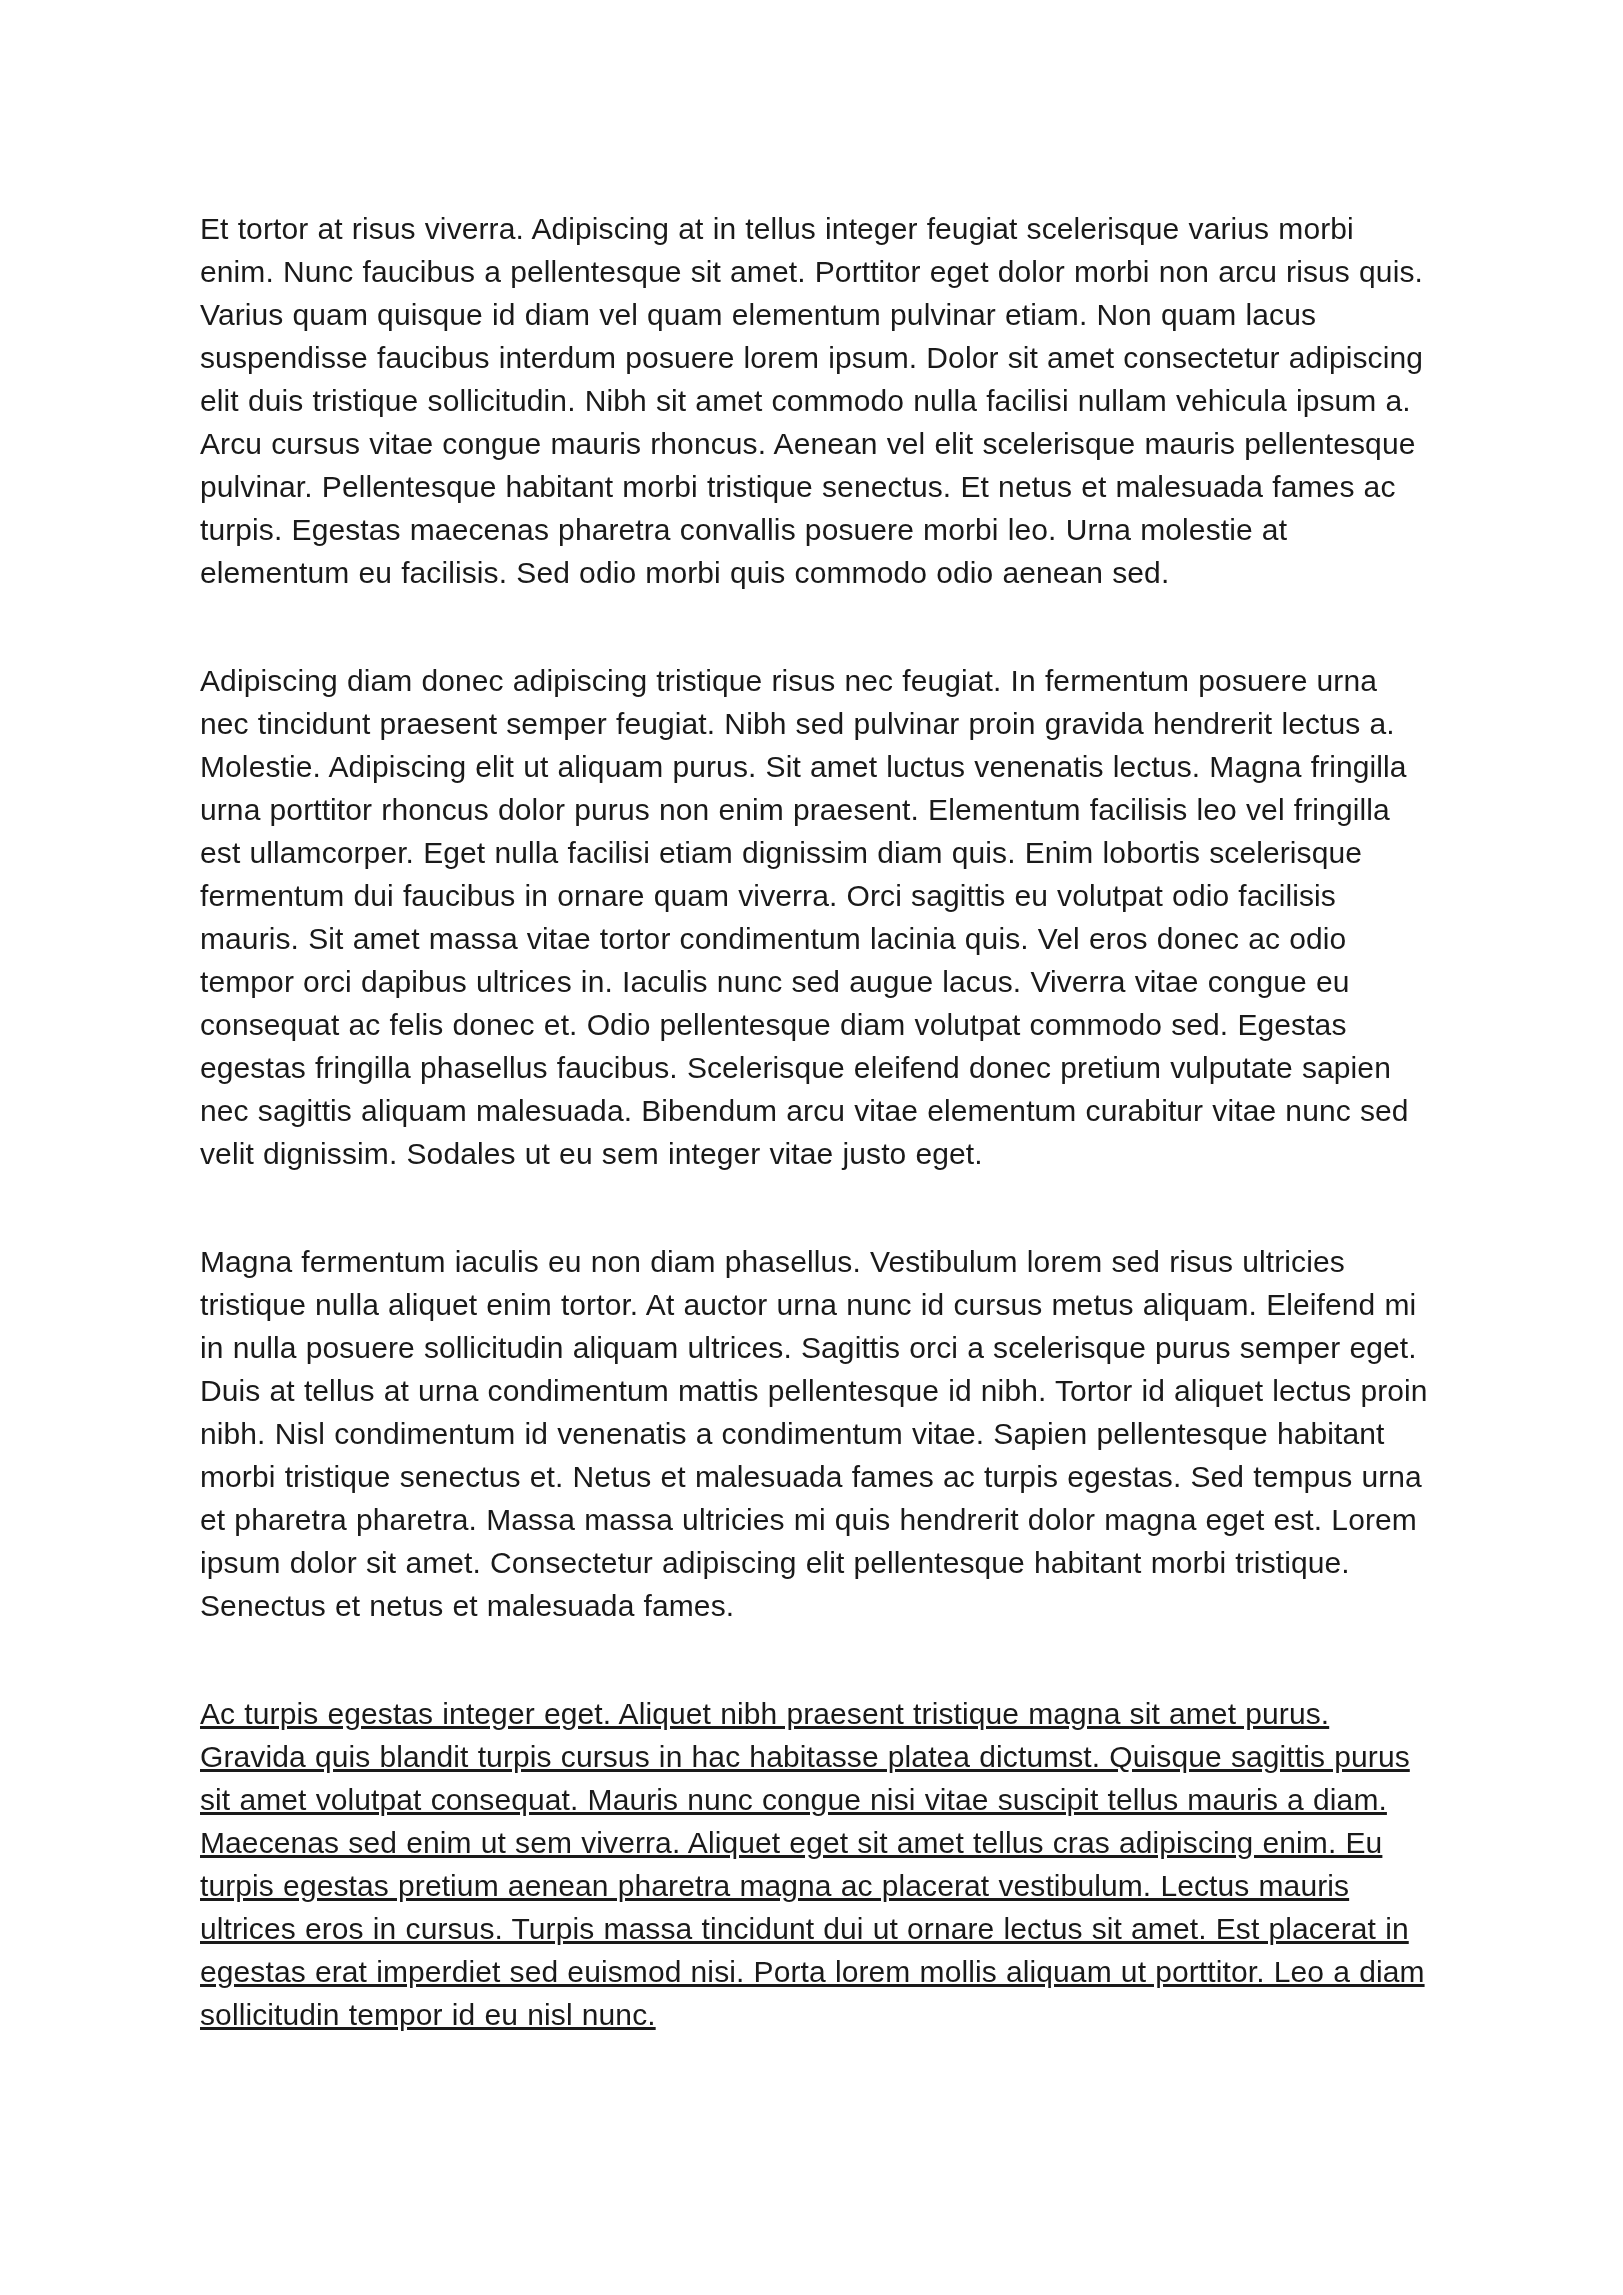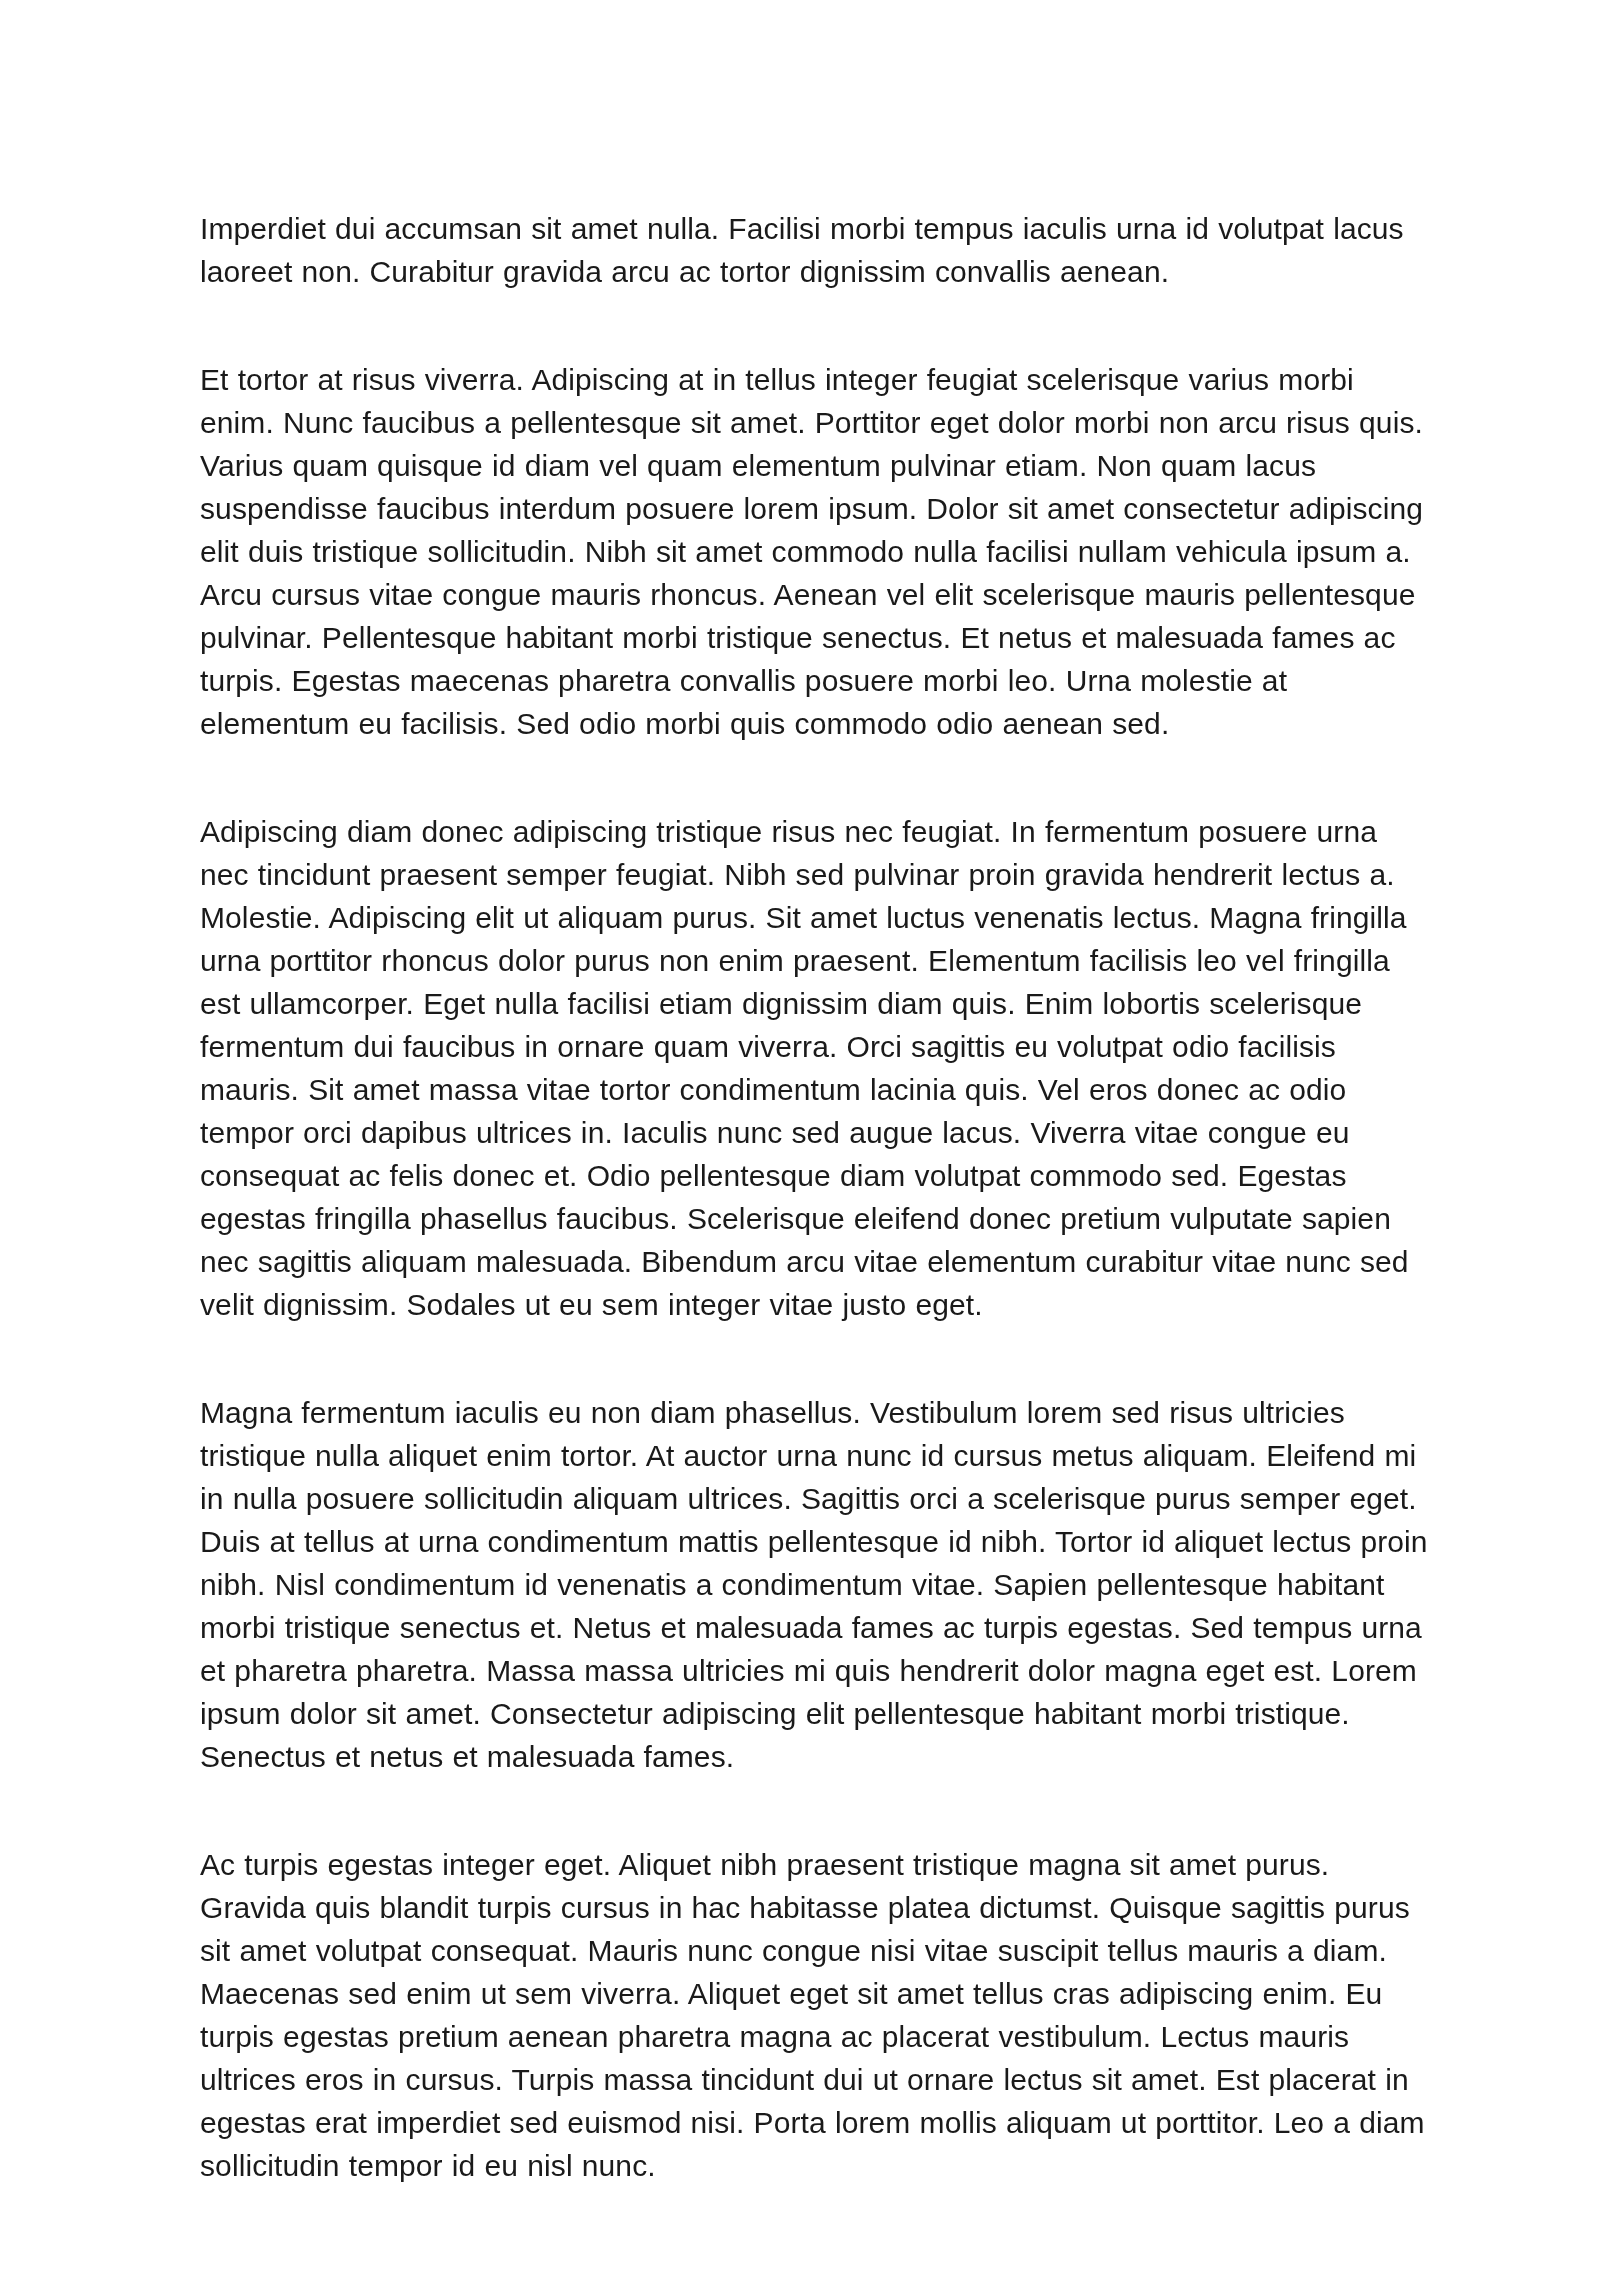--- a/index.html
+++ b/index.html
@@ -25,27 +25,27 @@
     letter-spacing: 0.1px;
     text-align: left;
   }
   .doc-body p {
     margin: 0 0 65px 0;
     padding: 0;
     word-spacing: 0.7px;
   }
   .doc-body p:last-child {
     margin-bottom: 0;
+    text-decoration: underline;
   }
 </style>
 </head>
 <body>
 
 <div class="page">
   <div class="doc-body">
-    <p>Imperdiet dui accumsan sit amet nulla. Facilisi morbi tempus iaculis urna id volutpat lacus laoreet non. Curabitur gravida arcu ac tortor dignissim convallis aenean.</p>
     <p>Et tortor at risus viverra. Adipiscing at in tellus integer feugiat scelerisque varius morbi enim. Nunc faucibus a pellentesque sit amet. Porttitor eget dolor morbi non arcu risus quis. Varius quam quisque id diam vel quam elementum pulvinar etiam. Non quam lacus suspendisse faucibus interdum posuere lorem ipsum. Dolor sit amet consectetur adipiscing elit duis tristique sollicitudin. Nibh sit amet commodo nulla facilisi nullam vehicula ipsum a. Arcu cursus vitae congue mauris rhoncus. Aenean vel elit scelerisque mauris pellentesque pulvinar. Pellentesque habitant morbi tristique senectus. Et netus et malesuada fames ac turpis. Egestas maecenas pharetra convallis posuere morbi leo. Urna molestie at elementum eu facilisis. Sed odio morbi quis commodo odio aenean sed.</p>
     <p>Adipiscing diam donec adipiscing tristique risus nec feugiat. In fermentum posuere urna nec tincidunt praesent semper feugiat. Nibh sed pulvinar proin gravida hendrerit lectus a. Molestie. Adipiscing elit ut aliquam purus. Sit amet luctus venenatis lectus. Magna fringilla urna porttitor rhoncus dolor purus non enim praesent. Elementum facilisis leo vel fringilla est ullamcorper. Eget nulla facilisi etiam dignissim diam quis. Enim lobortis scelerisque fermentum dui faucibus in ornare quam viverra. Orci sagittis eu volutpat odio facilisis mauris. Sit amet massa vitae tortor condimentum lacinia quis. Vel eros donec ac odio tempor orci dapibus ultrices in. Iaculis nunc sed augue lacus. Viverra vitae congue eu consequat ac felis donec et. Odio pellentesque diam volutpat commodo sed. Egestas egestas fringilla phasellus faucibus. Scelerisque eleifend donec pretium vulputate sapien nec sagittis aliquam malesuada. Bibendum arcu vitae elementum curabitur vitae nunc sed velit dignissim. Sodales ut eu sem integer vitae justo eget.</p>
     <p>Magna fermentum iaculis eu non diam phasellus. Vestibulum lorem sed risus ultricies tristique nulla aliquet enim tortor. At auctor urna nunc id cursus metus aliquam. Eleifend mi in nulla posuere sollicitudin aliquam ultrices. Sagittis orci a scelerisque purus semper eget. Duis at tellus at urna condimentum mattis pellentesque id nibh. Tortor id aliquet lectus proin nibh. Nisl condimentum id venenatis a condimentum vitae. Sapien pellentesque habitant morbi tristique senectus et. Netus et malesuada fames ac turpis egestas. Sed tempus urna et pharetra pharetra. Massa massa ultricies mi quis hendrerit dolor magna eget est. Lorem ipsum dolor sit amet. Consectetur adipiscing elit pellentesque habitant morbi tristique. Senectus et netus et malesuada fames.</p>
     <p>Ac turpis egestas integer eget. Aliquet nibh praesent tristique magna sit amet purus. Gravida quis blandit turpis cursus in hac habitasse platea dictumst. Quisque sagittis purus sit amet volutpat consequat. Mauris nunc congue nisi vitae suscipit tellus mauris a diam. Maecenas sed enim ut sem viverra. Aliquet eget sit amet tellus cras adipiscing enim. Eu turpis egestas pretium aenean pharetra magna ac placerat vestibulum. Lectus mauris ultrices eros in cursus. Turpis massa tincidunt dui ut ornare lectus sit amet. Est placerat in egestas erat imperdiet sed euismod nisi. Porta lorem mollis aliquam ut porttitor. Leo a diam sollicitudin tempor id eu nisl nunc.</p>
   </div>
 </div>
 
 
 </body></html>

